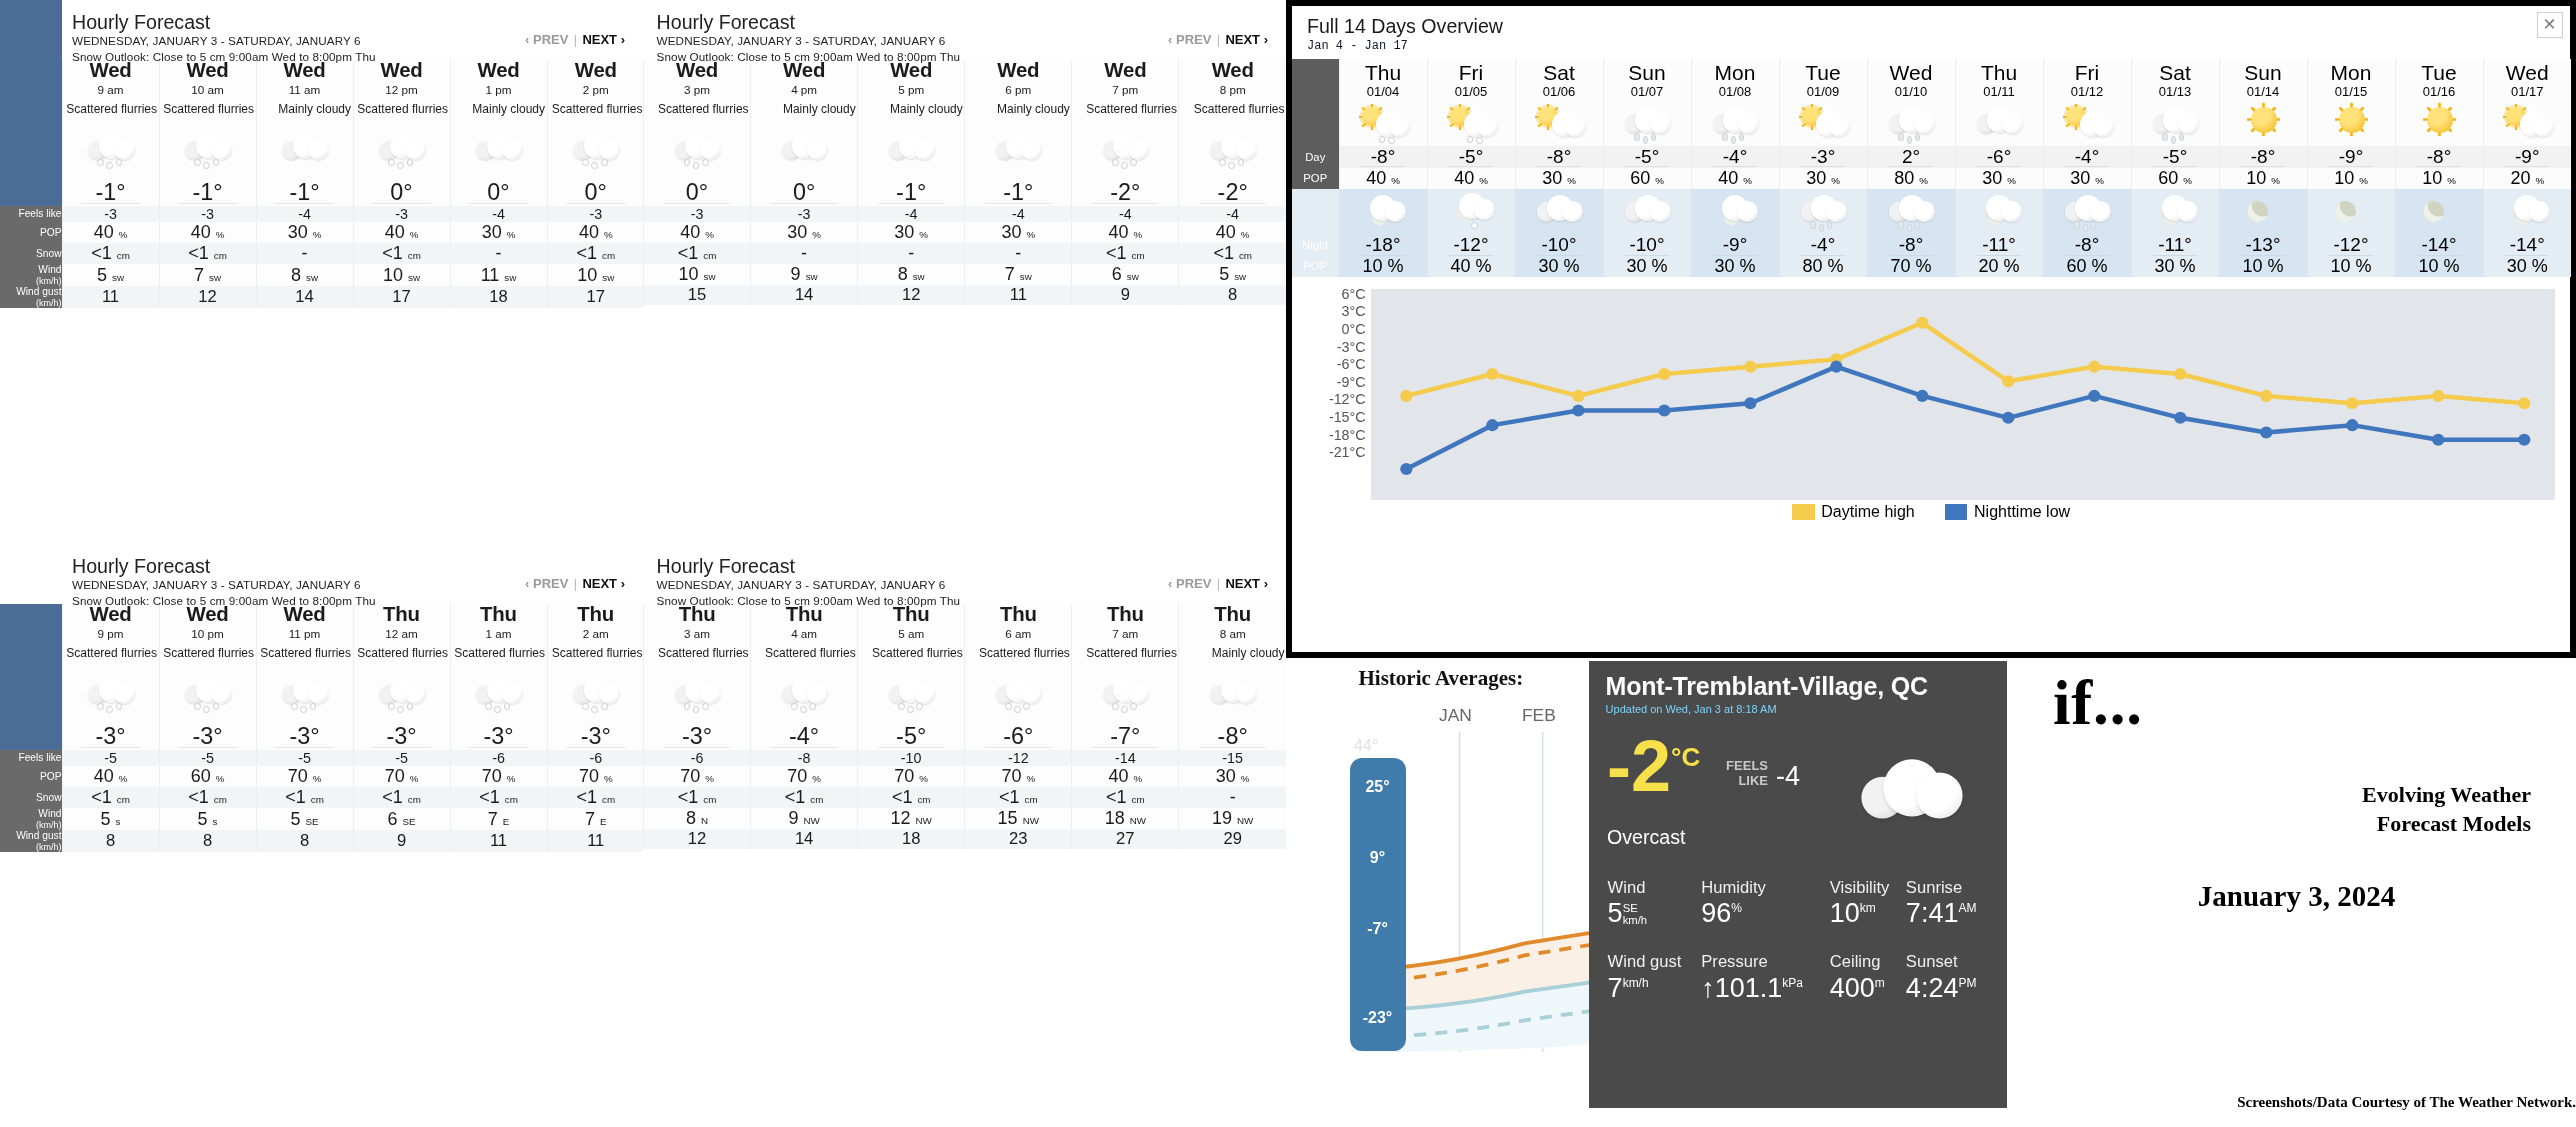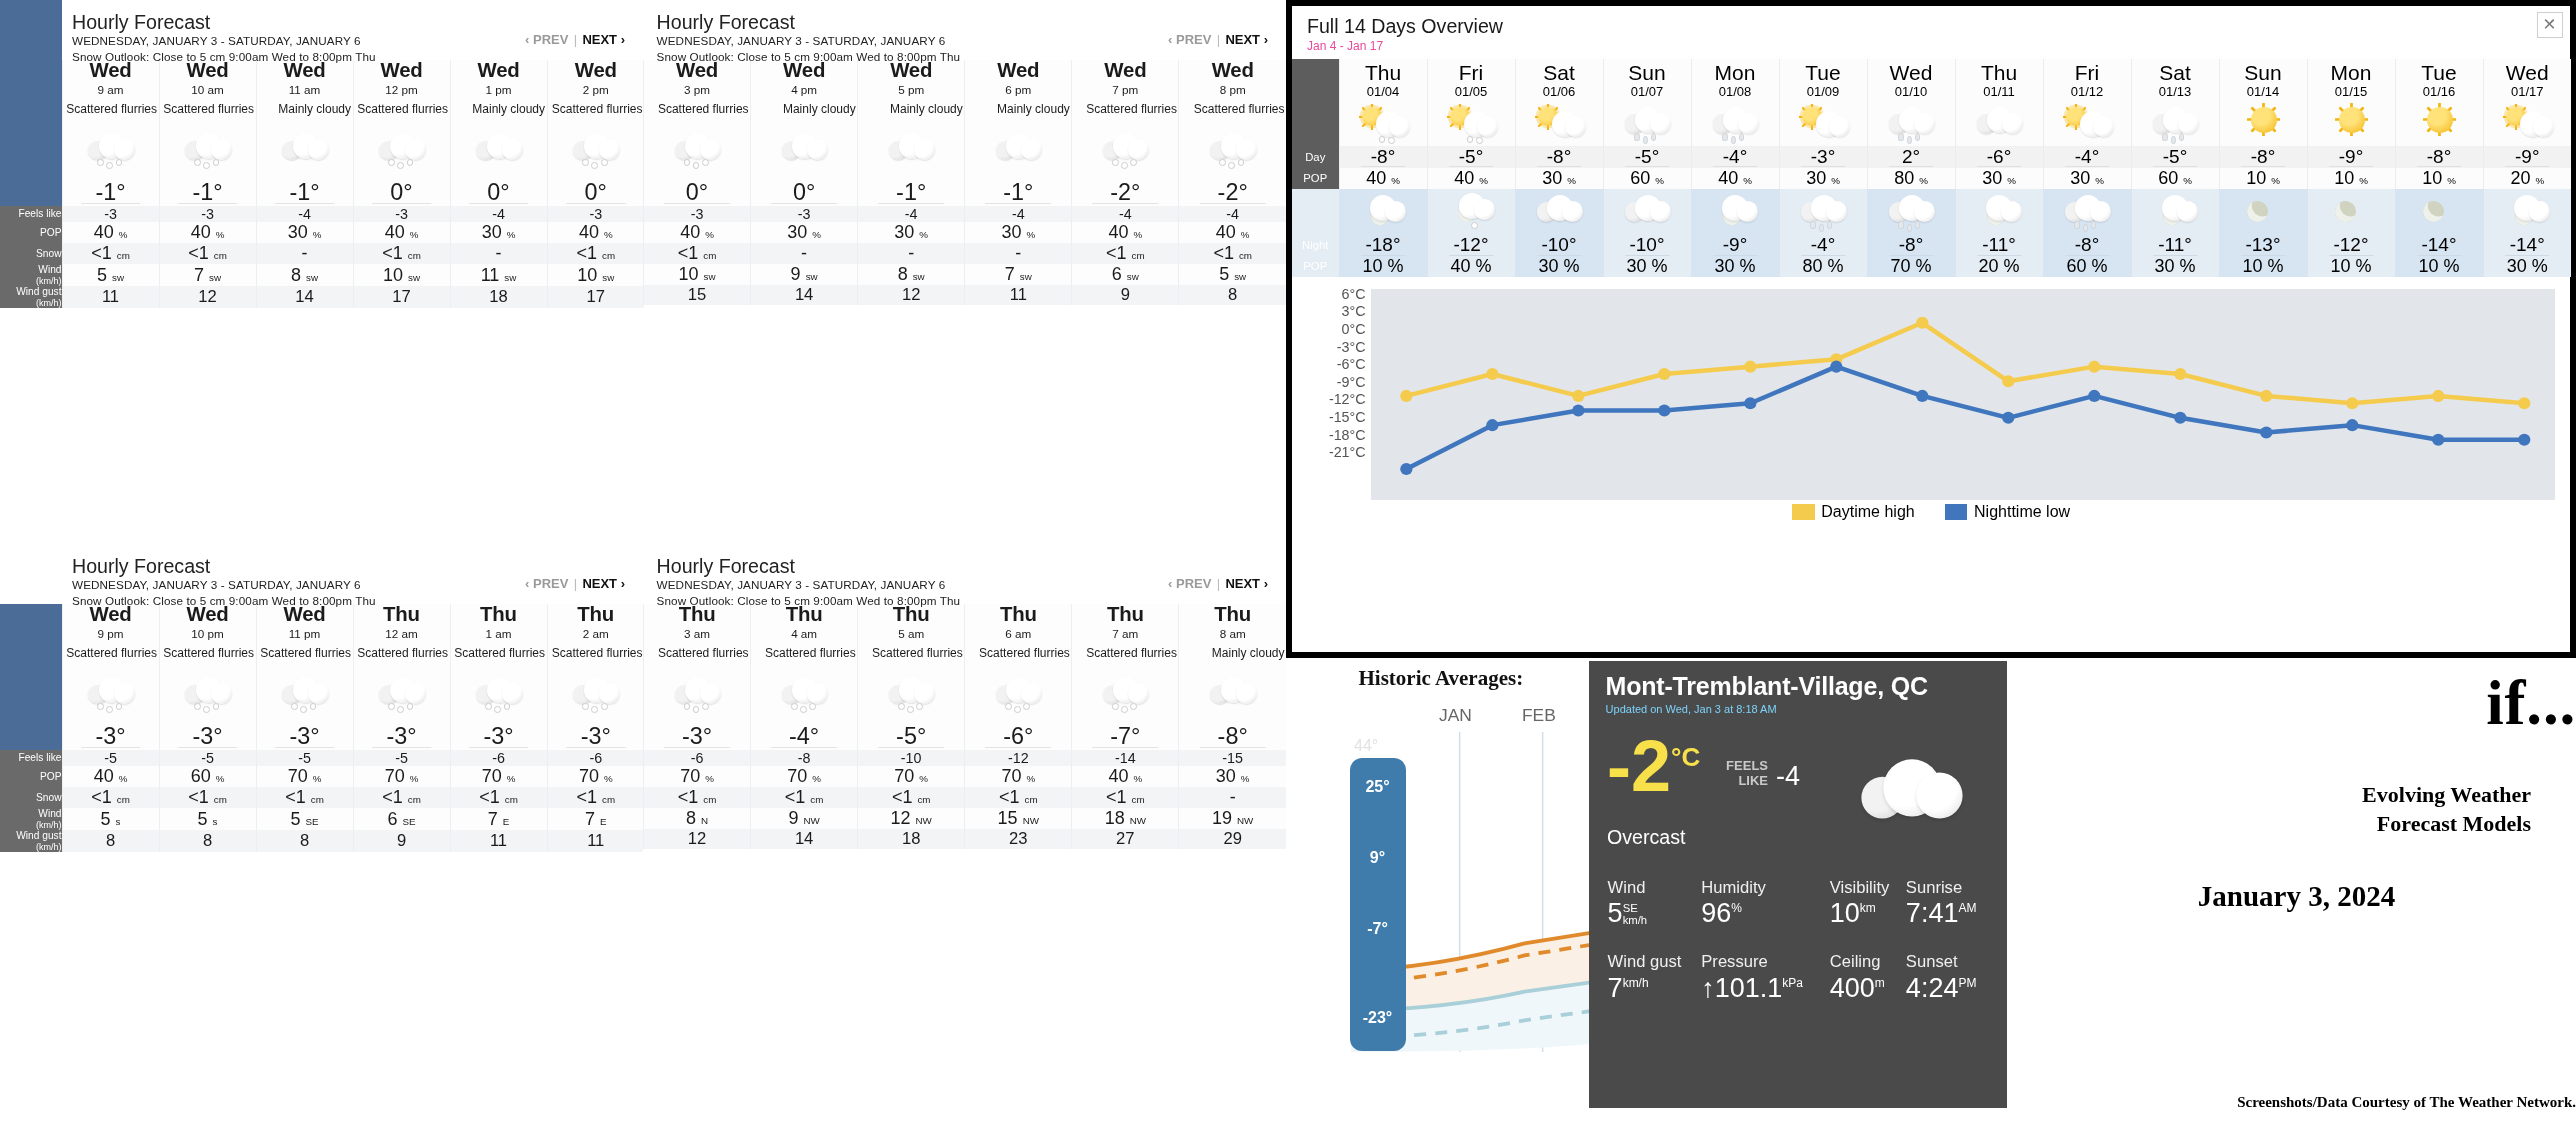--- a/index.html
+++ b/index.html
@@ -95,21 +95,21 @@
     background: radial-gradient(circle at 38% 32%, #ffe27a 38%, #f3b40f 100%);
   }
 
   
   .overview {
     position:absolute; left:1286px; top:0px; width:1290px; height:658px;
     border:6px solid #000; background:#fff;
   }
   .ov-head { padding:9px 0 6px 15px; background:#fff; }
   .ov-title { font-size:19.6px; color:#1a1a1a; }
-  .ov-sub { font-size:12px; color:#ec4899; margin-top:0.8px; }
+  .ov-sub { font-size:12px; color:#0f172a; margin-top:0.8px;font-family:Liberation Mono, monospace; }
   .ov-close {
     position:absolute; right:7.5px; top:6px; width:26px; height:26px;
     border:0.8px solid #cfcfcf; color:#7b7b7b; font-size:16.6px; line-height:24px;
     text-align:center; background:#fff;
   }
   table.ovt { border-collapse:collapse; table-layout:fixed; width:100%; }
   table.ovt td { padding:0; text-align:center; }
   .ov-rowlabel { background:#5d5d5d; color:#fff; font-size:11.3px; text-align:right;
     padding-right:6.8px; width:47px; }
   .ov-daycell { border-left:0.8px solid #ececec; background:#fcfcfc; }
@@ -164,21 +164,21 @@
   .cc-grid { position:absolute; left:16.6px; top:210px; width:390px; }
   .cc-grid td { padding: 4.5px 0 16.6px; vertical-align:top; }
   .cc-lbl { font-size:16.6px; color:#f0f0f0; }
   .cc-val { font-size:27px; font-weight:400; margin-top:0.8px; }
   .cc-val .u { font-size:12px; vertical-align:super; display:inline-block; line-height:1.05; }
   .cc-val .u2 { font-size:11.3px; display:inline-block; vertical-align:middle; line-height:1.05; text-align:left;}
 
   
   .titleblock { position:absolute; left:2017px; top:664px; width:559px; height:464px; background:#fff;
      font-family:"Liberation Serif", serif; color:#000; }
-  .tb-if { font-size:63px; font-weight:700; padding:7.5px 0 0 36px; line-height:1.0; letter-spacing:0.8px;text-align:right; }
+  .tb-if { font-size:63px; font-weight:700; padding:7.5px 0 0 36px; line-height:1.0; letter-spacing:0.8px; }
   .tb-head { text-align:right; font-size:22px; font-weight:700; line-height:1.32; margin-top:45px; padding:0 45px; }
   .tb-date { text-align:center; font-size:29px; font-weight:700; margin-top:42px; }
   .tb-credit { position:absolute; bottom:16.6px; left:0; width:100%; text-align:right; font-size:15px; font-weight:700; }
 </style>
 </head>
 <body>
 
 <div class="page">
 
   <div class="hourly-block" id="hf0" style="left:0px; top:0px; width:643px; height:254px;">

